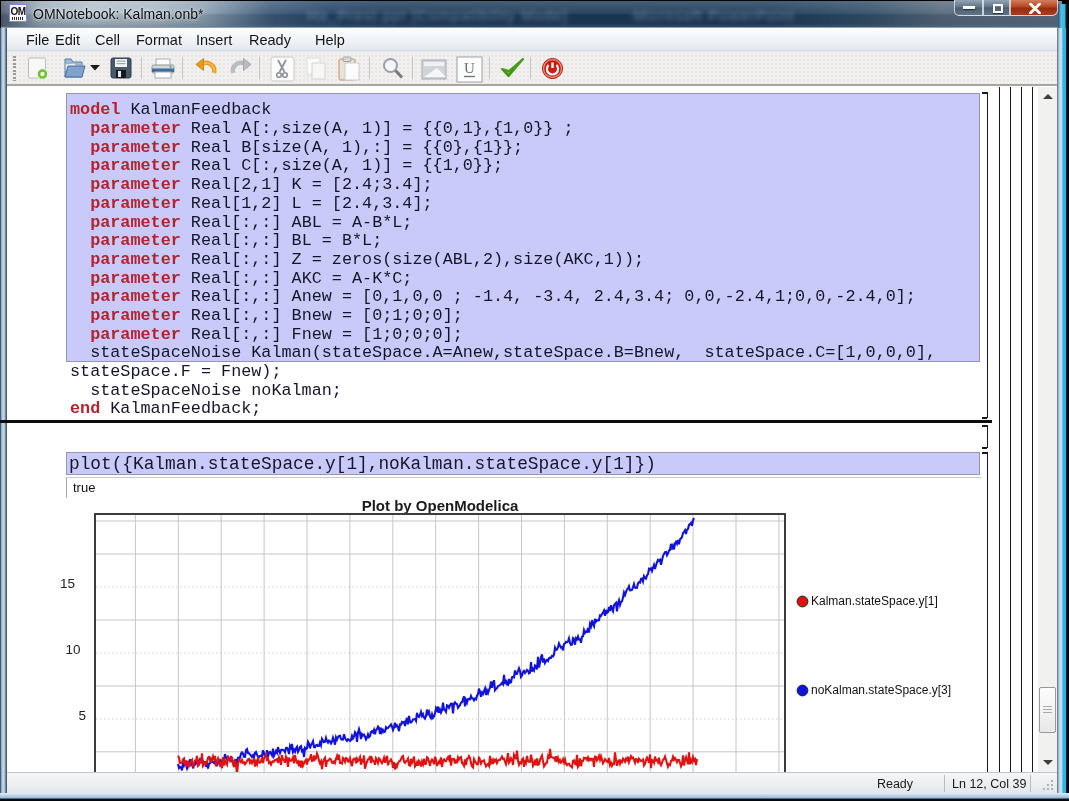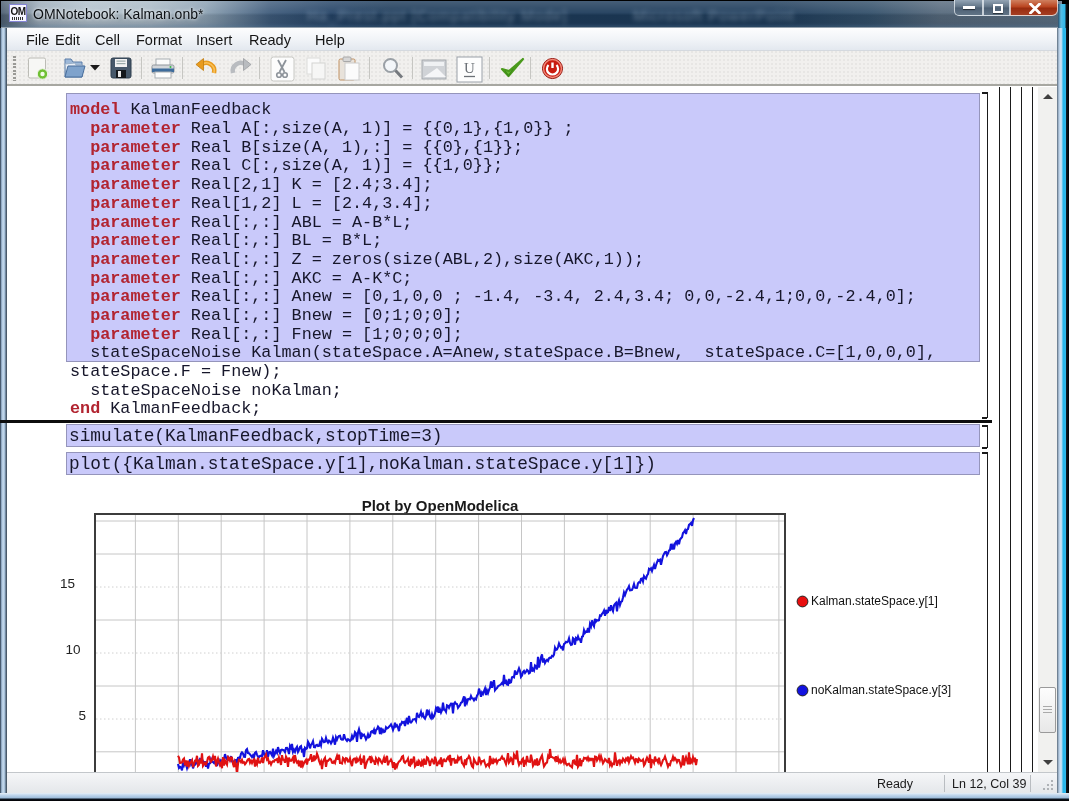--- a/index.html
+++ b/index.html
@@ -194,25 +194,25 @@
   <b>parameter</b> Real[:,:] Z = zeros(size(ABL,2),size(AKC,1));
   <b>parameter</b> Real[:,:] AKC = A-K*C;
   <b>parameter</b> Real[:,:] Anew = [0,1,0,0 ; -1.4, -3.4, 2.4,3.4; 0,0,-2.4,1;0,0,-2.4,0];
   <b>parameter</b> Real[:,:] Bnew = [0;1;0;0];
   <b>parameter</b> Real[:,:] Fnew = [1;0;0;0];
   stateSpaceNoise Kalman(stateSpace.A=Anew,stateSpace.B=Bnew,  stateSpace.C=[1,0,0,0],
 stateSpace.F = Fnew);
   stateSpaceNoise noKalman;
 <b>end</b> KalmanFeedback;</pre>
   </div>
-  <div class="cell" style="top:338px;height:23px;">
-    <span class="mono2" style="top:1px;">simulate(KalmanFeedback,stopTime=3)</span>
-  </div>
   <div class="cell" style="top:366px;height:23px;">
     <span class="mono2" style="top:1px;">plot({Kalman.stateSpace.y[1],noKalman.stateSpace.y[1]})</span>
+  </div>
+  <div class="abs" style="left:59px;top:391px;width:914px;height:20px;border-left:1px solid #a9a9a9;border-top:1px solid #c9c9c9;">
+    <span class="abs" style="left:6px;top:2px;font-size:13px;color:#111;">true</span>
   </div>
   <div class="abs" style="left:353px;top:411px;width:160px;text-align:center;font-size:15px;font-weight:bold;color:#1a1a1a;">Plot by OpenModelica</div>
   <svg class="abs" style="left:87px;top:427px;" width="692" height="259" viewBox="0 0 692 259">
     <rect x="0" y="0" width="692" height="259" fill="#ffffff"></rect>
     <line x1="41.4" y1="2" x2="41.4" y2="259" stroke="#c6c6c6" stroke-width="1"></line>
     <line x1="84.3" y1="2" x2="84.3" y2="259" stroke="#c6c6c6" stroke-width="1"></line>
     <line x1="127.2" y1="2" x2="127.2" y2="259" stroke="#c6c6c6" stroke-width="1"></line>
     <line x1="170.1" y1="2" x2="170.1" y2="259" stroke="#c6c6c6" stroke-width="1"></line>
     <line x1="213.0" y1="2" x2="213.0" y2="259" stroke="#c6c6c6" stroke-width="1"></line>
     <line x1="255.9" y1="2" x2="255.9" y2="259" stroke="#c6c6c6" stroke-width="1"></line>

